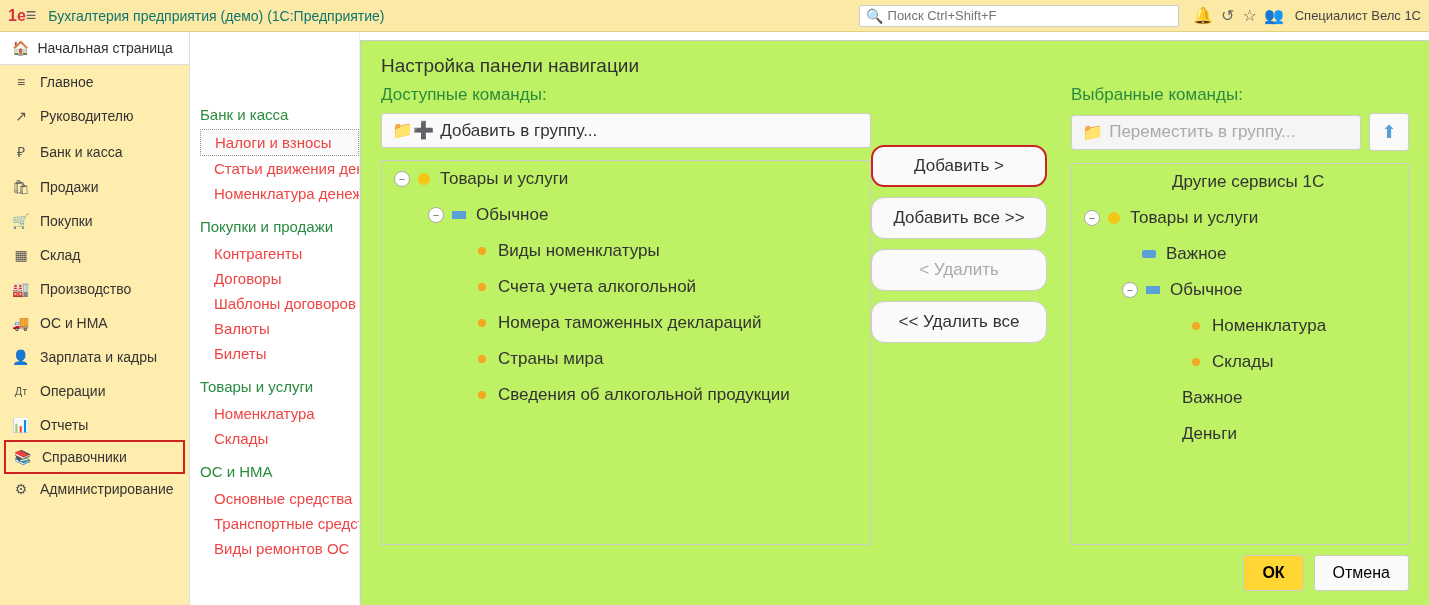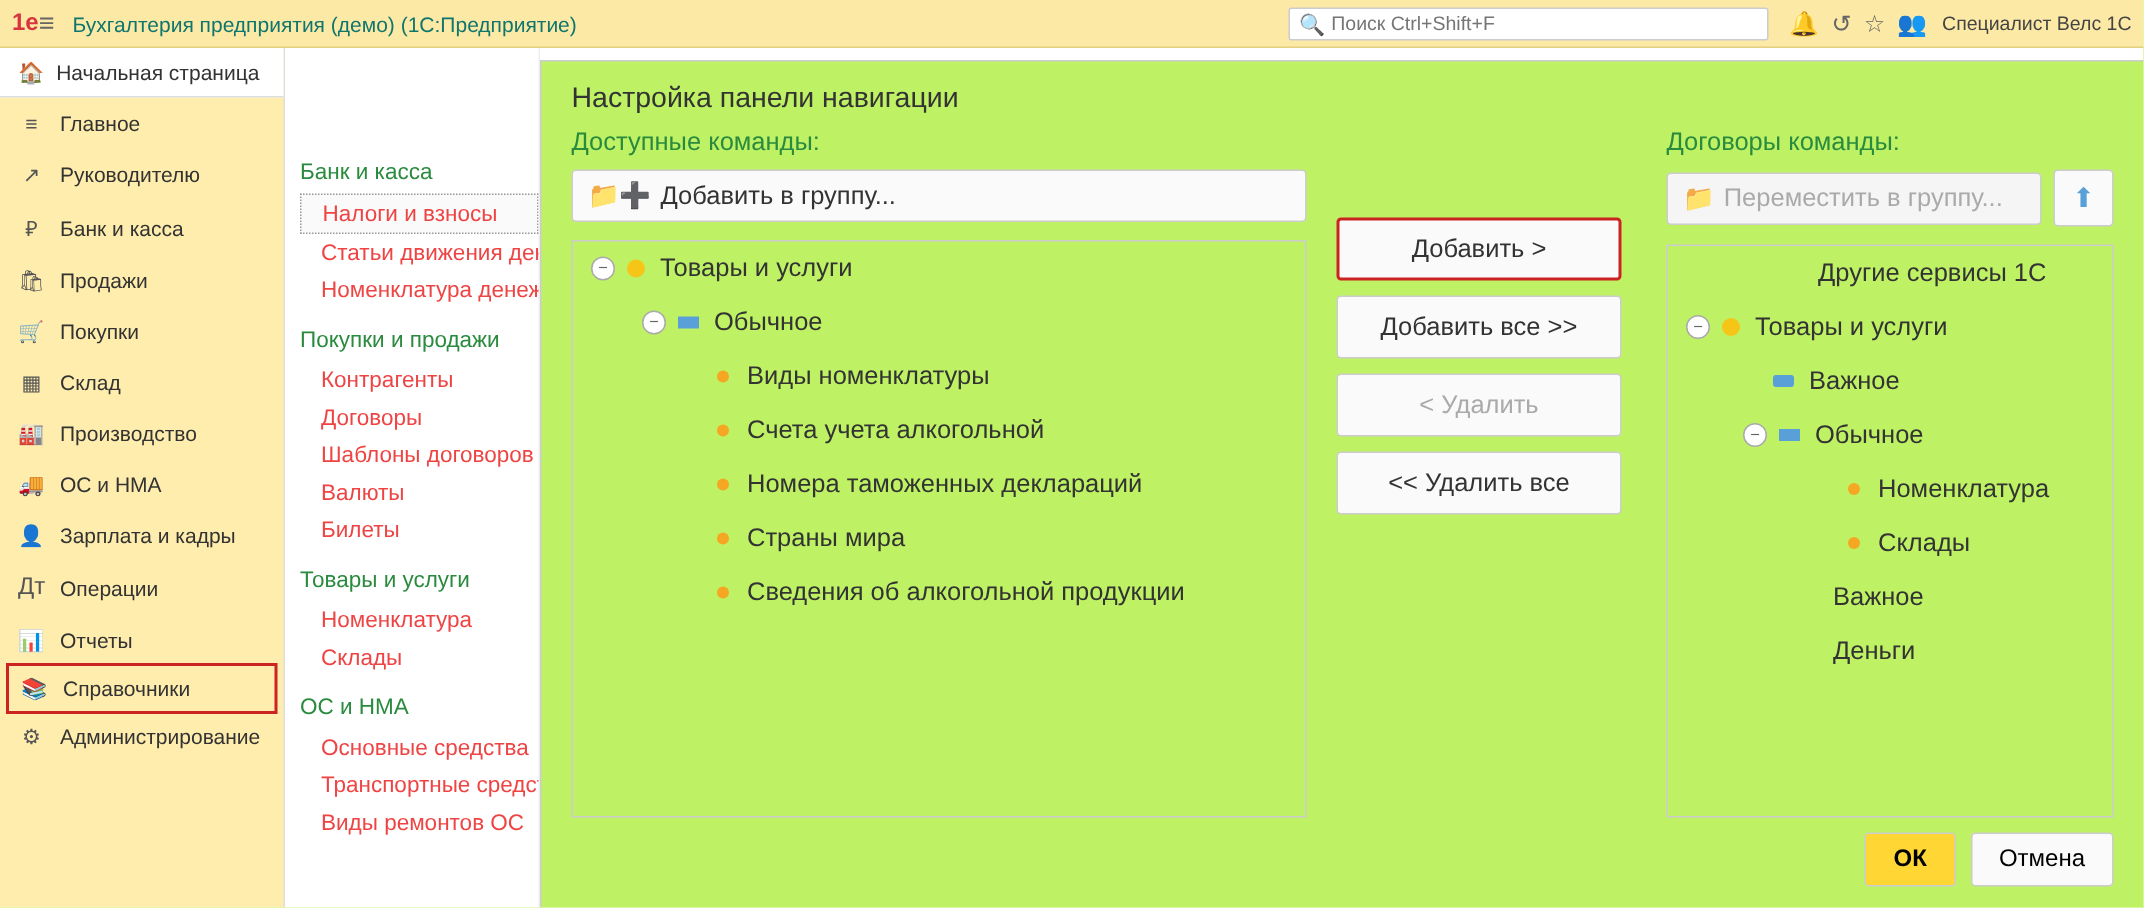--- a/index.html
+++ b/index.html
@@ -156,21 +156,20 @@
     height: 100%;
     position: relative;
   }
   .dialog h2 {
     font-size: 19px;
     font-weight: normal;
     margin-bottom: 8px;
   }
   .columns {
     display: flex;
-    gap: 20px;
     height: 460px;
   }
   .col-left { width: 490px; display: flex; flex-direction: column; }
   .col-mid { width: 200px; padding-top: 60px; }
   .col-right { flex: 1; display: flex; flex-direction: column; }
 
   .section-label {
     color: #2a8b3f;
     font-size: 17px;
     margin-bottom: 8px;
@@ -258,24 +257,24 @@
     background: #fafafa;
     display: flex;
     align-items: center;
     justify-content: center;
     color: #5aa0d8;
     font-size: 18px;
     cursor: pointer;
   }
 
   .midbtn {
-    width: 190px;
+    width: 176px;
     height: 42px;
     border: 1px solid #ccc;
-    border-radius: 3px;
+    border-radius: 13px;
     background: #fafafa;
     font-size: 17px;
     display: flex;
     align-items: center;
     justify-content: center;
     cursor: pointer;
     margin-bottom: 10px;
   }
   .midbtn.highlighted {
     border: 2px solid #c22;
@@ -376,21 +375,21 @@
     </div>
     <div class="item">
       <span class="icon">🚚</span>
       <span>ОС и НМА</span>
     </div>
     <div class="item">
       <span class="icon">👤</span>
       <span>Зарплата и кадры</span>
     </div>
     <div class="item">
-      <span class="icon" style="font-size:16px;">Дт</span>
+      <span class="icon" style="font-size:11px;">Дт</span>
       <span>Операции</span>
     </div>
     <div class="item">
       <span class="icon">📊</span>
       <span>Отчеты</span>
     </div>
     <div class="item selected">
       <span class="icon">📚</span>
       <span>Справочники</span>
     </div>
@@ -480,21 +479,21 @@
         </div>
         <div class="midbtn disabled">
           <span>&lt; Удалить</span>
         </div>
         <div class="midbtn">
           <span>&lt;&lt; Удалить все</span>
         </div>
       </div>
 
       <div class="col-right">
-        <div class="section-label">Договоры команды:</div>
+        <div class="section-label">Выбранные команды:</div>
         <div class="toprow">
           <div class="groupbtn disabled" style="flex:1;">
             <span class="gicon">📁</span>
             <span>Переместить в группу...</span>
           </div>
           <div class="upbtn">
             <span>⬆</span>
           </div>
         </div>
         <div class="tree tree-right">

